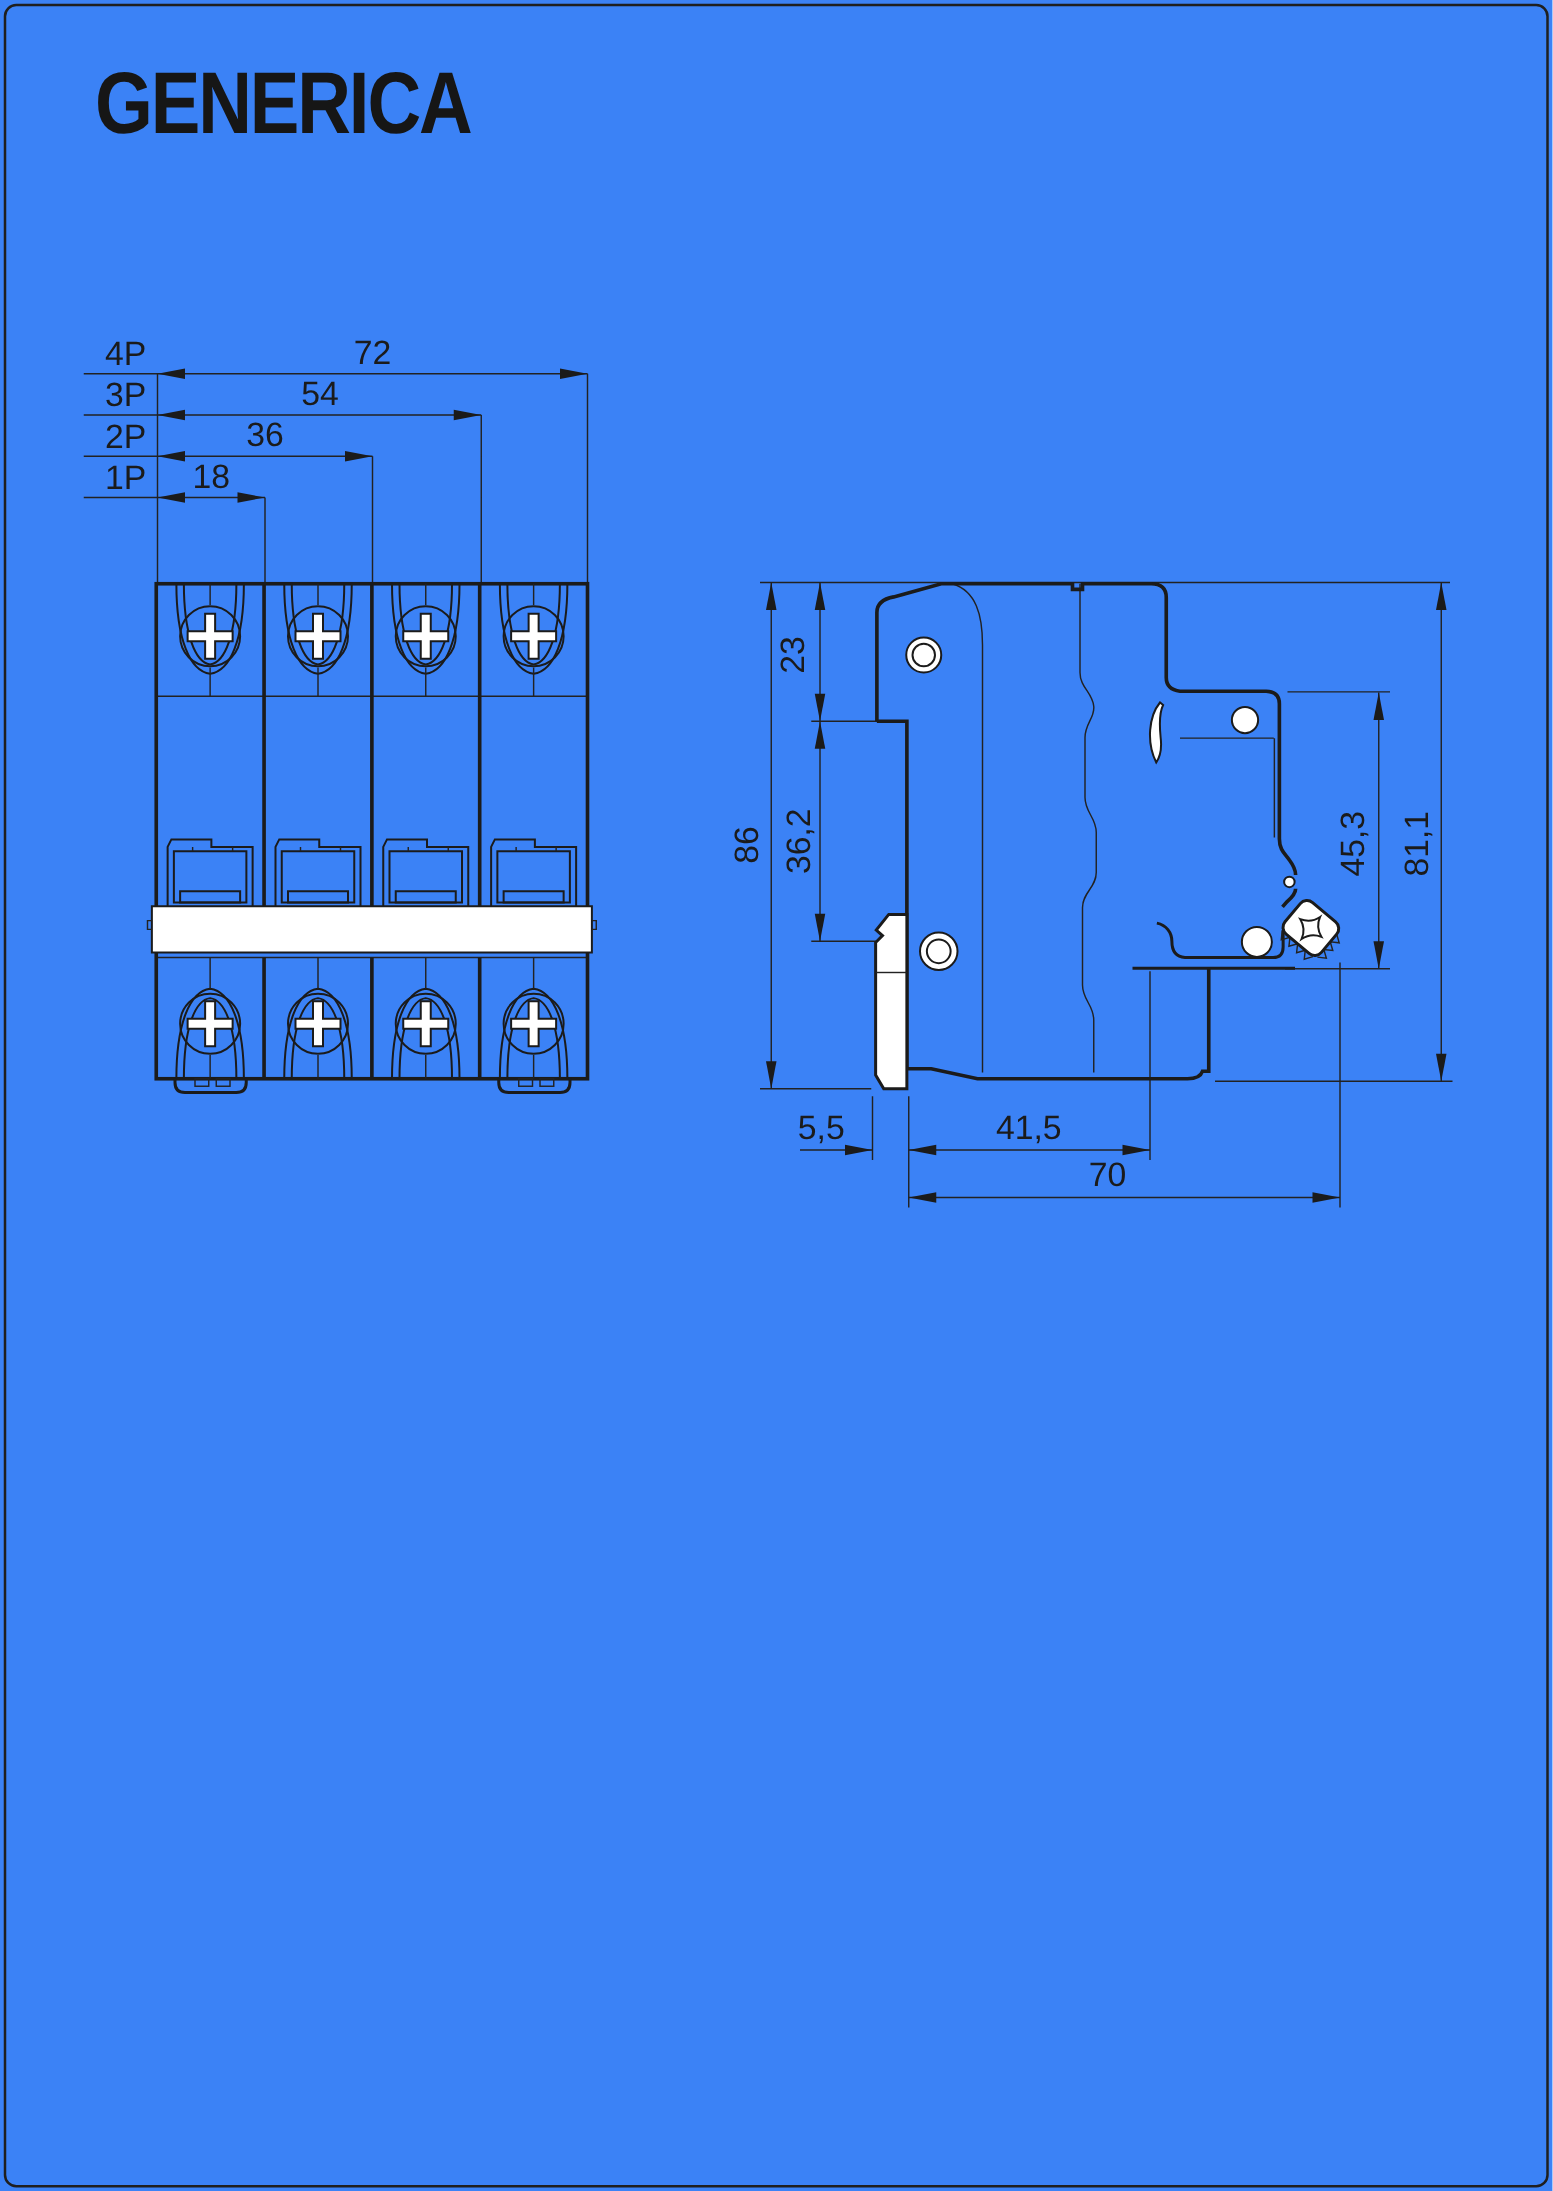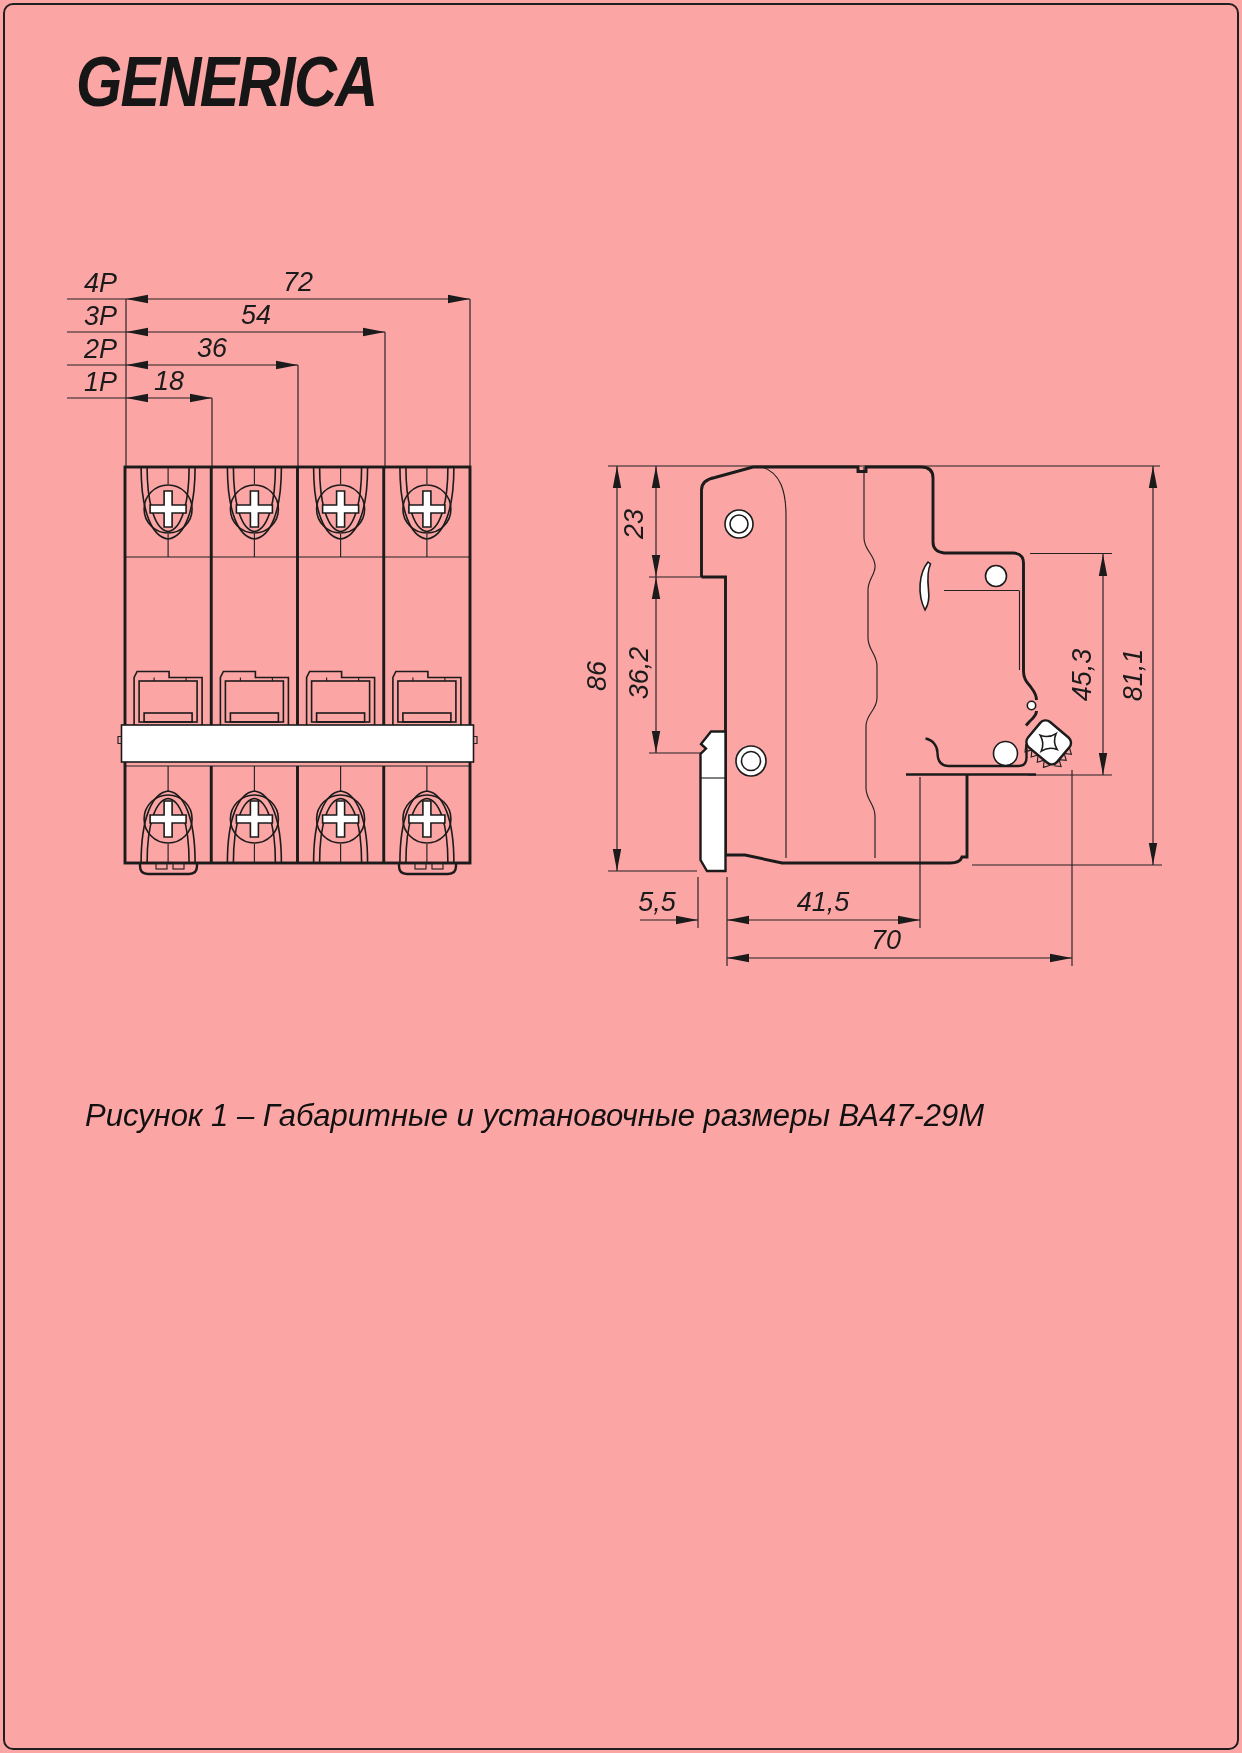--- a/index.html
+++ b/index.html
@@ -1,18 +1,18 @@
 <!DOCTYPE html>
 <html><head>
 <meta charset="utf-8">
 <style>
   html,body{margin:0;padding:0;background:#ffffff;}
   .page{
-    position:relative;width:1242px;height:1753px;background:#fca5a5;overflow:hidden;
-    font-family:"Liberation Sans", sans-serif;color:#1b1b1b;font-style:italic;
+    position:relative;width:1242px;height:1753px;background:#3b82f6;overflow:hidden;
+    font-family:"Liberation Sans", sans-serif;color:#1b1b1b;
   }
   .page-border{
     position:absolute;left:3px;top:3px;right:3px;bottom:3px;
     border:2px solid #1f1f1f;border-radius:10px;pointer-events:none;
   }
   .logo{
     position:absolute;left:76px;top:42px;
     font-size:70px;font-weight:bold;letter-spacing:-2px;color:#161616;
     transform:scaleX(0.85);transform-origin:left top;white-space:nowrap;
   }
@@ -219,14 +219,13 @@
         <g transform="rotate(40 1049 742)">
           <path class="thin" d="M 1033,759 l 4,6 l 4,-6 l 4,6 l 4,-6 l 4,6 l 4,-6 l 4,6 l 4,-6"></path>
           <path class="thin" d="M 1068,733 l 6,4 l -6,4 l 6,4 l -6,4 l 6,4 l -6,4"></path>
           <rect class="thick2 whitefill" x="1030" y="726" width="38" height="33" rx="7"></rect>
           <path class="med whitefill" d="M 1049,731 Q 1051.5,739.5 1060,742.5 Q 1051.5,745.5 1049,754 Q 1046.5,745.5 1038,742.5 Q 1046.5,739.5 1049,731 Z"></path>
         </g>
       </g>
     </g>
   </svg>
 
-  <div class="caption">Рисунок 1 – Габаритные и установочные размеры ВА47-29М</div>
 </div>
 
 </body></html>

